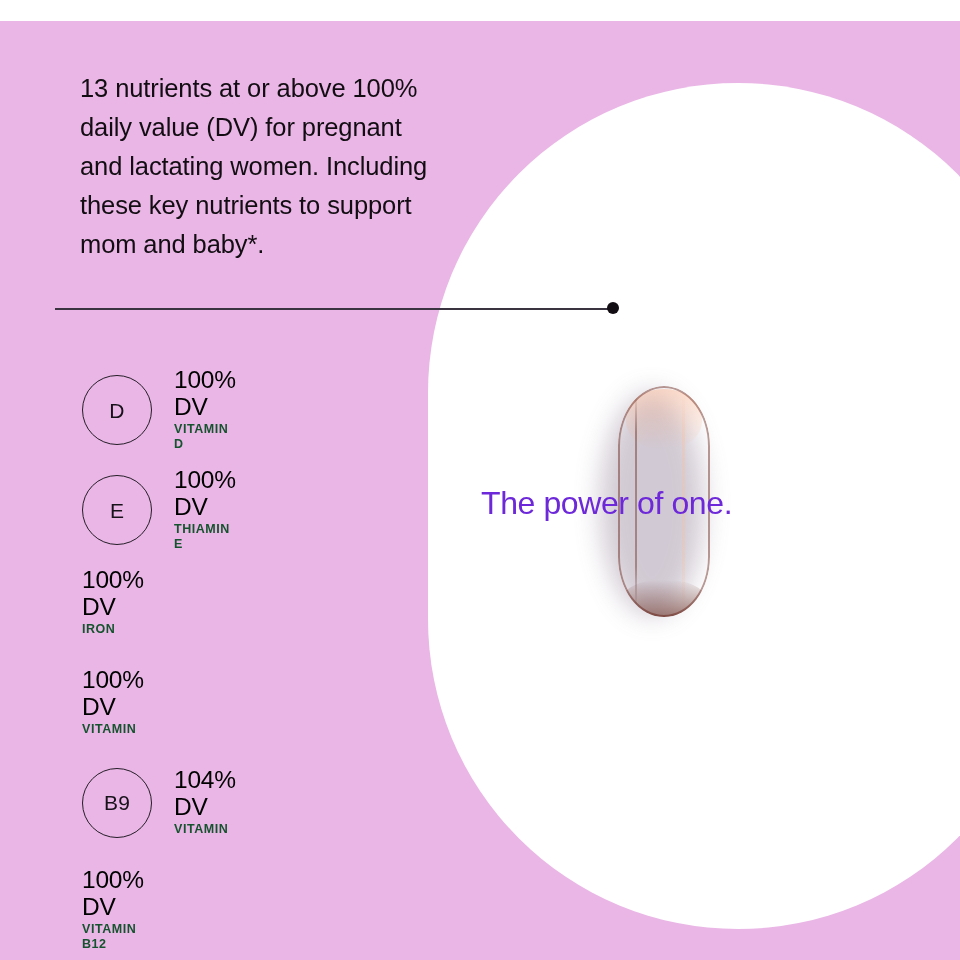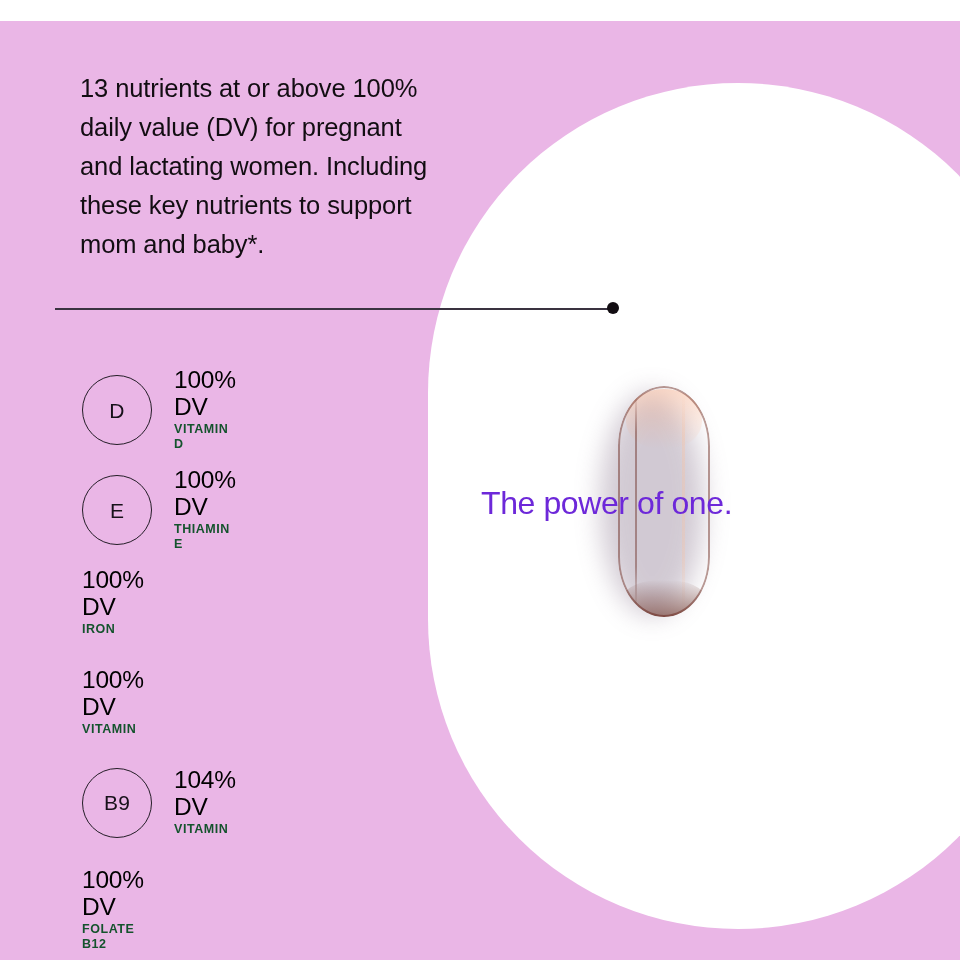--- a/index.html
+++ b/index.html
@@ -260,21 +260,21 @@
           <span class="badge-label">B9</span>
         </div>
         <div class="nutrient-text">
           <div class="dv-value">104% DV</div>
           <div class="nutrient-name">VITAMIN</div>
         </div>
       </div>
       <div class="nutrient-row" style="top: 845px;">
         <div class="nutrient-text">
           <div class="dv-value">100% DV</div>
-          <div class="nutrient-name">FOLATE B12</div>
+          <div class="nutrient-name">VITAMIN B12</div>
         </div>
       </div>
     </div>
 
   <div class="capsule-wrap">
     <div class="capsule-shadow"></div>
     <div class="capsule">
       <div class="capsule-gloss-top"></div>
       <div class="capsule-seam-left"></div>
       <div class="capsule-seam-right"></div>

